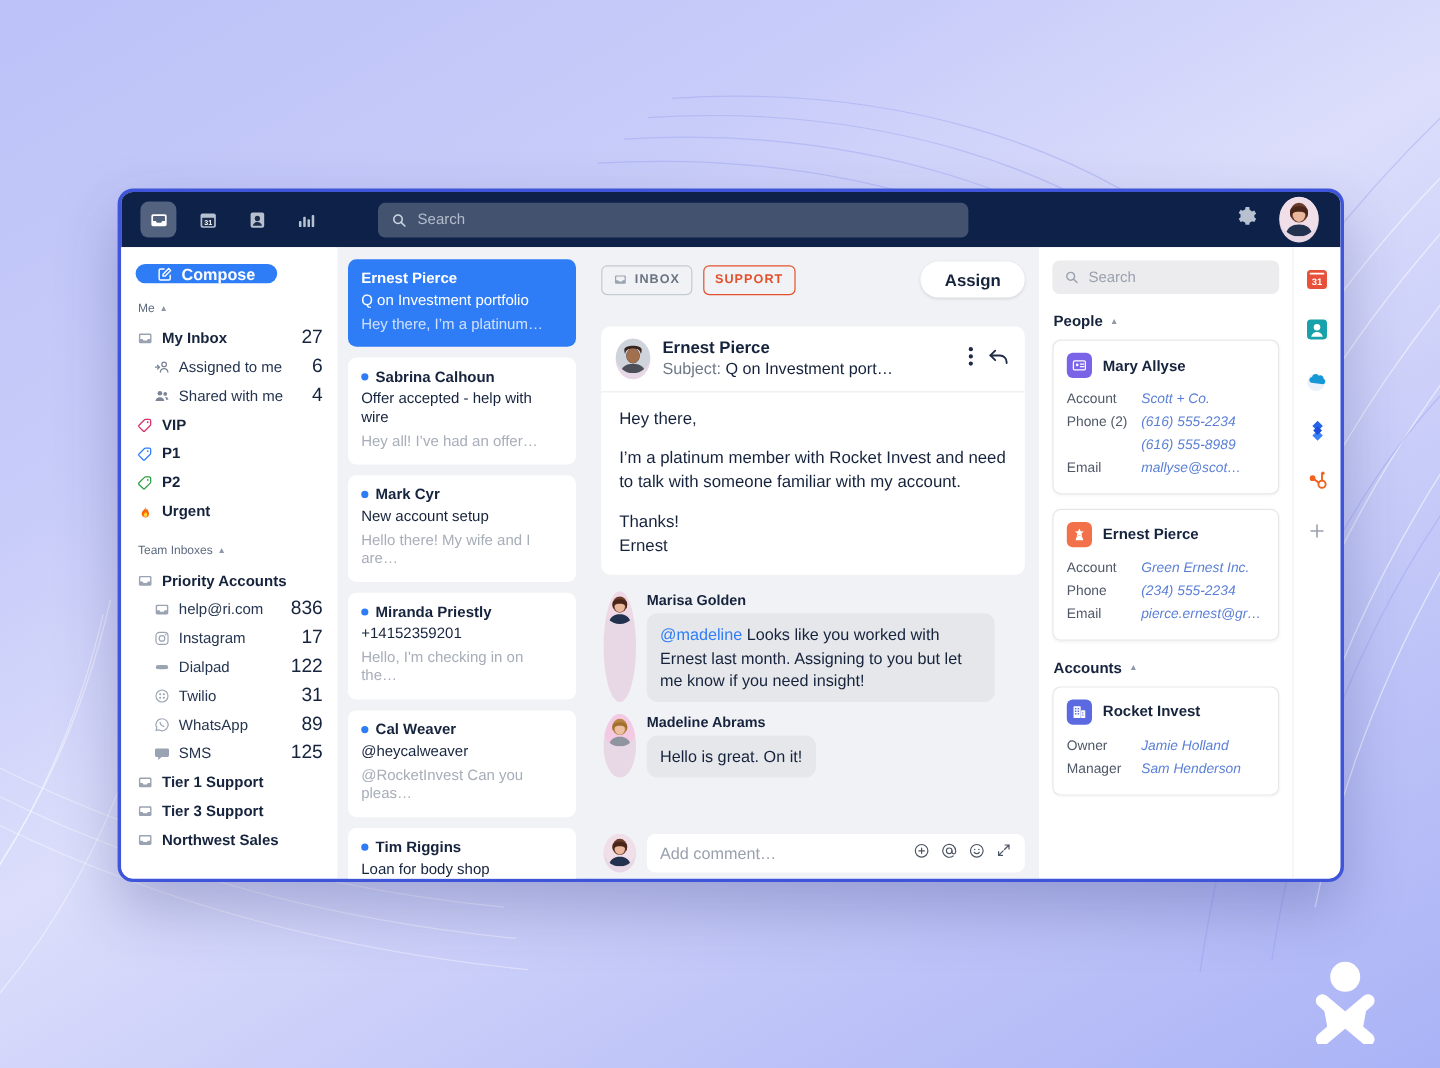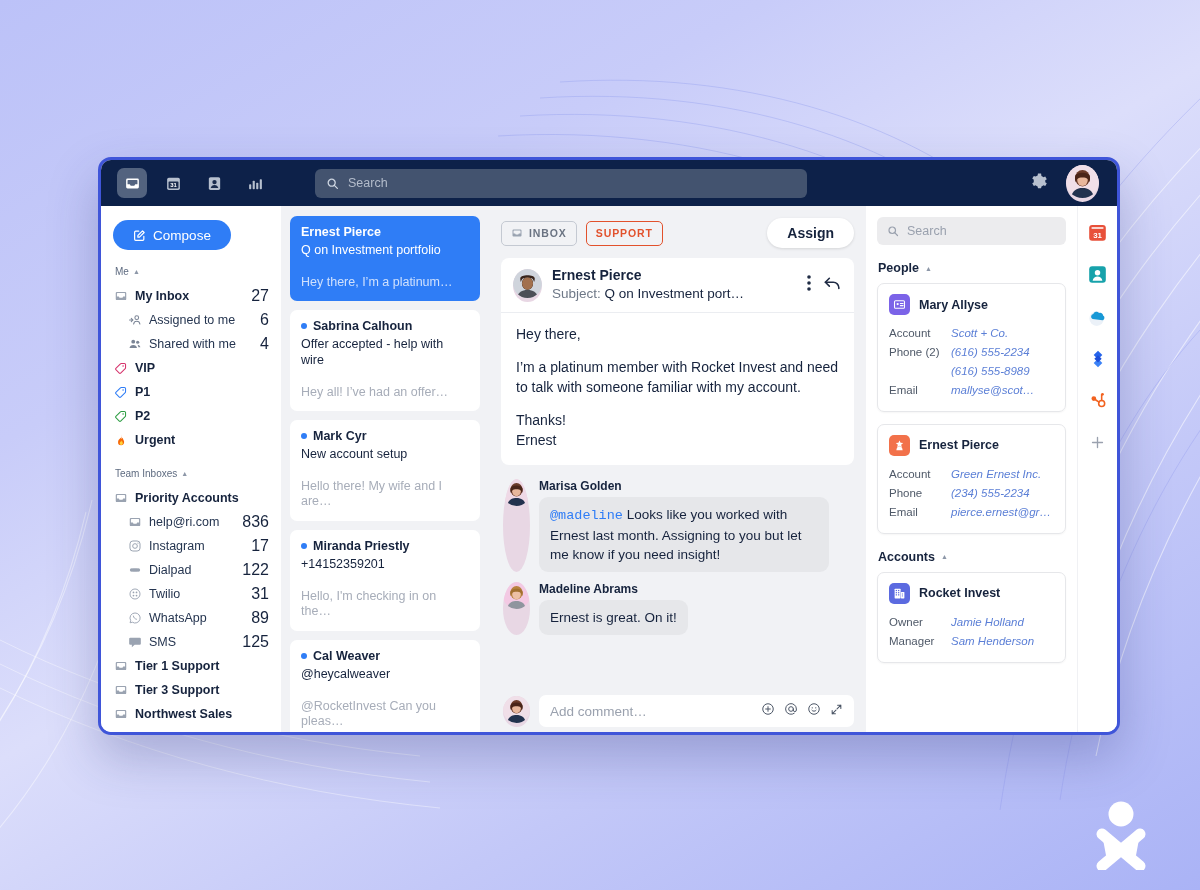--- a/index.html
+++ b/index.html
@@ -29,48 +29,48 @@
     display:flex;align-items:center;padding:0 11px;gap:9px;}
   .tb-search .ph{color:#b3bccb;font-size:12.5px;}
   .tb-right{margin-left:auto;display:flex;align-items:center;gap:18px;padding-right:2px;}
   .avatar{border-radius:50%;background:#e8d7e4;overflow:hidden;display:block;}
 
   .body-row{display:flex;height:532px;}
 
   
   .sidebar{width:180px;background:#fff;padding:14px 0 0 12px;font-size:12.5px;color:#16233d;
     position:relative;overflow:hidden;}
-  .compose{width:118px;height:30px;background:#2f7df6;border-radius:15px;color:#fff;
-    display:flex;align-items:center;justify-content:center;gap:7px;font-size:13.5px;font-weight:normal;}
+  .compose{width:118px;height:16px;background:#2f7df6;border-radius:15px;color:#fff;
+    display:flex;align-items:center;justify-content:center;gap:7px;font-size:13.5px;font-weight:bold;}
   .grp-label{font-size:10px;color:#5e6b80;margin:16px 0 7px 2px;display:flex;align-items:center;gap:4px;}
   .caret{font-size:7px;color:#8d97a8;}
   .nav{display:flex;align-items:center;gap:7px;height:24px;padding-right:12px;}
   .nav .lbl{font-weight:bold;font-size:12.5px;white-space:nowrap;}
   .nav .cnt{margin-left:auto;font-size:16px;color:#16233d;font-weight:normal;}
   .nav.sub{padding-left:14px;}
   .nav.sub .lbl{font-weight:normal;font-size:12.5px;color:#253550;}
   .nav.chan{padding-left:14px;}
   .nav.chan .lbl{font-weight:normal;font-size:12.5px;color:#253550;}
   .nav.tag .lbl{font-weight:bold;}
   .ico{width:15px;height:15px;flex:0 0 15px;display:flex;align-items:center;justify-content:center;}
 
   
   .convlist{width:208px;background:#f1f2f5;padding:10px 9px 0 9px;overflow:hidden;}
   .conv{background:#fff;border-radius:7px;padding:9px 11px 11px 11px;margin-bottom:9px;}
   .conv.sel{background:#2f7df6;}
   .conv .nm{font-size:12.5px;font-weight:bold;color:#16233d;display:flex;align-items:center;gap:6px;}
   .conv .dot{width:6px;height:6px;border-radius:50%;background:#2f7df6;flex:0 0 6px;}
   .conv .sub{font-size:12.5px;color:#16233d;margin-top:4px;line-height:1.25;}
-  .conv .pre{font-size:12.5px;color:#a7adb9;margin-top:16px;line-height:1.25;}
+  .conv .pre{font-size:12.5px;color:#a7adb9;margin-top:4px;line-height:1.25;}
   .conv.sel .nm,.conv.sel .sub{color:#fff;}
   .conv.sel .pre{color:#cfe0fd;}
 
   
   .thread{flex:1;background:#f1f2f5;display:flex;flex-direction:column;padding:12px 12px 0 12px;}
-  .thread-top{display:flex;align-items:center;gap:9px;margin-bottom:10px;}
+  .thread-top{display:flex;align-items:center;gap:9px;margin-bottom:24px;}
   .chip{height:25px;border-radius:5px;display:flex;align-items:center;gap:6px;padding:0 9px;
     font-size:10.5px;font-weight:bold;letter-spacing:.9px;}
   .chip.inbox{border:1px solid #c4c9d2;color:#6a7382;background:#f1f2f5;}
   .chip.support{border:1.5px solid #e2512c;color:#e2512c;}
   .assign{margin-left:auto;background:#fff;border-radius:16px;height:30px;padding:0 20px;
     display:flex;align-items:center;font-size:14px;font-weight:bold;color:#16233d;
     box-shadow:0 1px 3px rgba(0,0,0,.12);}
   .msgcard{background:#fff;border-radius:8px;overflow:hidden;}
   .msghead{display:flex;align-items:center;gap:10px;padding:9px 12px;border-bottom:1px solid #ebedf1;}
   .msghead .who{font-size:14px;font-weight:bold;color:#16233d;line-height:1.2;}
@@ -80,21 +80,21 @@
   .msgbody{padding:12px 15px 15px 15px;font-size:14px;color:#16233d;line-height:1.42;}
   .msgbody p{margin-bottom:13px;}
   .msgbody p:last-child{margin-bottom:0;}
 
   .comments{flex:1;padding:14px 0 0 2px;overflow:hidden;}
   .cmt{display:flex;gap:9px;margin-bottom:10px;}
   .cmt .col{flex:1;}
   .cmt .who{font-size:12px;font-weight:bold;color:#16233d;margin-bottom:4px;}
   .bub{background:#e6e7ea;border-radius:9px;padding:8px 11px;font-size:13.5px;color:#16233d;
     line-height:1.42;display:inline-block;max-width:290px;}
-  .bub .mention{color:#2f7df6;font-family:Liberation Mono, monospace;}
+  .bub .mention{color:#2f7df6;}
   .composer{display:flex;align-items:center;gap:9px;padding:0 0 11px 2px;}
   .cbox{flex:1;background:#fff;border-radius:7px;height:32px;display:flex;align-items:center;
     padding:0 11px;}
   .cbox .ph{font-size:13.5px;color:#9aa1ae;}
   .cbox .cicons{margin-left:auto;display:flex;align-items:center;gap:9px;color:#4c5costume;}
 
   
   .rightpanel{width:211px;background:#fff;padding:11px 11px 0 11px;overflow:hidden;}
   .rp-search{height:28px;background:#ececee;border-radius:6px;display:flex;align-items:center;
     gap:8px;padding:0 10px;}
@@ -544,21 +544,21 @@
                   </clipPath>
                 </defs>
                 <g clip-path="url(#ca1)">
                   <rect width="40" height="40" fill="#f3c9e3"></rect>
                   <ellipse cx="20" cy="16" rx="9.2" ry="10" fill="#b8823f"></ellipse>
                   <ellipse cx="20" cy="18.5" rx="6.3" ry="7.2" fill="#edc0a4"></ellipse>
                   <path d="M10.8 15c.8-6.6 17.6-6.6 18.4 0 .4 3.4-1 6-1 6-.6-4.4-2.4-6.4-8.2-6.4s-7.6 2-8.2 6.4c0 0-1.4-2.6-1-6z" fill="#a2702f"></path>
                   <path d="M6 40c1.5-9 7-12 14-12s12.5 3 14 12z" fill="#8f959e"></path>
                 </g>
               </svg></span>
-            <div class="col"><div class="who">Madeline Abrams</div><div class="bub">Ernest is great. On it!</div></div>
+            <div class="col"><div class="who">Madeline Abrams</div><div class="bub">Hello is great. On it!</div></div>
           </div>
         </div>
 
       <div class="composer">
         <span class="avatar">
           <svg width="27" height="27" viewBox="0 0 40 40">
               <defs>
                 <clipPath id="av2">
                   <circle cx="20" cy="20" r="20"></circle>
                 </clipPath>

